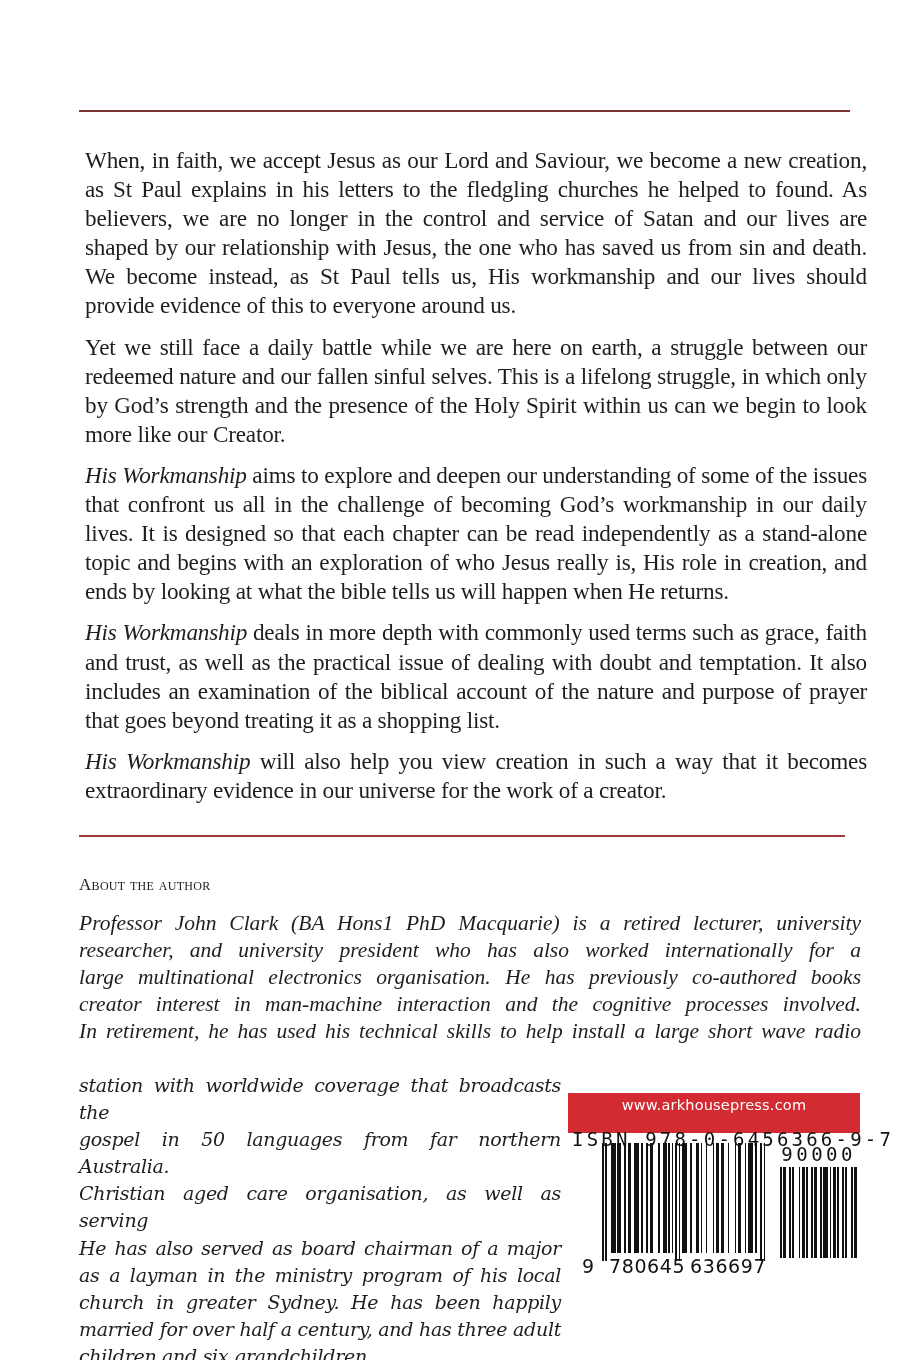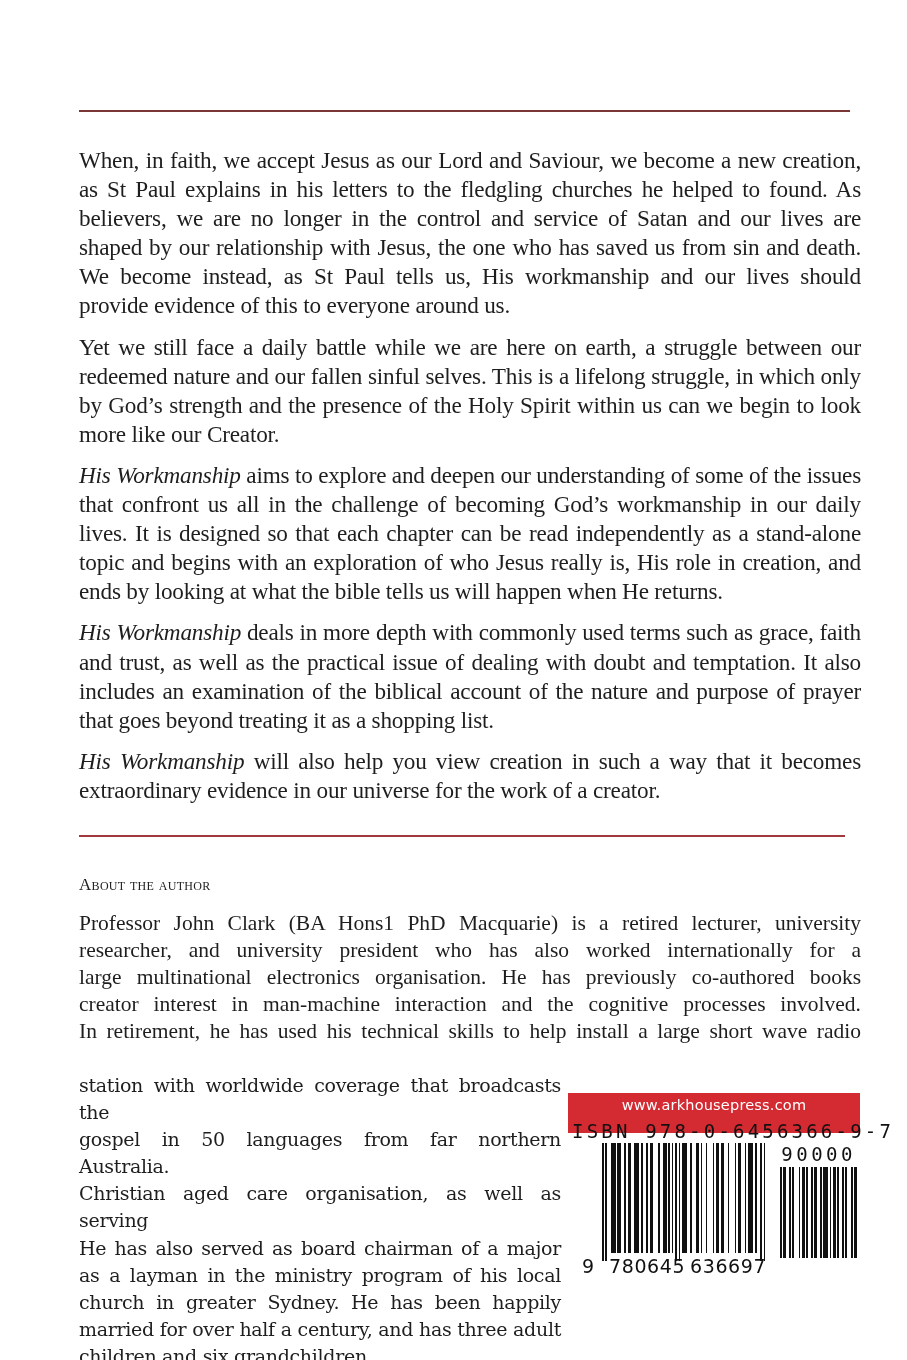--- a/index.html
+++ b/index.html
@@ -7,39 +7,39 @@
          font-family: "DejaVu Serif", "Liberation Serif", serif; color: #1e1e1e; }
   .rule { position: absolute; height: 2px; background: #a23a3d; }
   #rule-top { left: 79px; top: 110px; width: 771px; background: #7a3535; }
   #rule-mid { left: 79px; top: 835px; width: 766px; }
 
   .blurb { position: absolute; left: 79px; width: 782px;
            font-family: "Liberation Serif", serif; font-size: 23.2px; line-height: 29.1px;
            text-align: justify; letter-spacing: -0.2px; }
   .blurb p { margin: 0 0 12px 0; }
   .blurb em { font-style: italic; }
-  #blurb { top: 146px; }
+  #blurb { top: 146px; margin-left: 6px; }
 
   #about-heading { position: absolute; left: 79px; top: 875px;
         font-family: "Liberation Serif", serif; font-size: 17px; letter-spacing: 0.3px;
         font-variant: small-caps; color: #222; }
 
-  .bio { position: absolute; font-family: "Liberation Serif", serif; 
+  .bio { position: absolute; font-family: "Liberation Serif", serif; font-style: italic;
          font-size: 21.5px; line-height: 27.1px; text-align: justify; color: #1e1e1e; }
   #bio-full { left: 79px; top: 910px; width: 782px; }
   #bio-narrow { left: 79px; top: 1072px; width: 482px; font-family: "DejaVu Serif", serif;
          font-size: 19px; line-height: 27.1px; letter-spacing: -0.3px; }
   .bio .line { display: block; text-align-last: justify; }
   .bio .line.last { text-align-last: left; }
 
   #isbn-box { position: absolute; left: 568px; top: 1093px; width: 292px; height: 200px; }
   #url-bar { position: absolute; left: 0; top: 0; width: 292px; height: 40px;
              background: #d42a32; color: #fff; font-family: "DejaVu Sans", sans-serif;
              font-size: 14.5px; text-align: center; line-height: 24px; letter-spacing: 0.2px; }
-  #isbn-text { position: absolute; left: 4px; top: 27px; width: 286px;
+  #isbn-text { position: absolute; left: 4px; top: 35px; width: 286px;
                font-family: "DejaVu Sans Mono", monospace; font-size: 19px; letter-spacing: 3.2px;
                color: #111; white-space: nowrap; }
   #addon-digits { position: absolute; right: 4px; top: 50px;
                font-family: "DejaVu Sans Mono", monospace; font-size: 19px; letter-spacing: 3.5px; color:#111; }
   #barcode-main { position: absolute; left: 34px; top: 50px; width: 166px; height: 132px; }
   #barcode-addon { position: absolute; left: 212px; top: 74px; width: 80px; height: 91px; }
   #ean-digits { position: absolute; left: 14px; top: 162px; font-family: "DejaVu Sans", sans-serif;
                 font-size: 19px; color: #111; white-space: nowrap; }
   #ean-digits span { position: absolute; top: 0; }
   .bar { position: absolute; top: 0; background: #111; }

